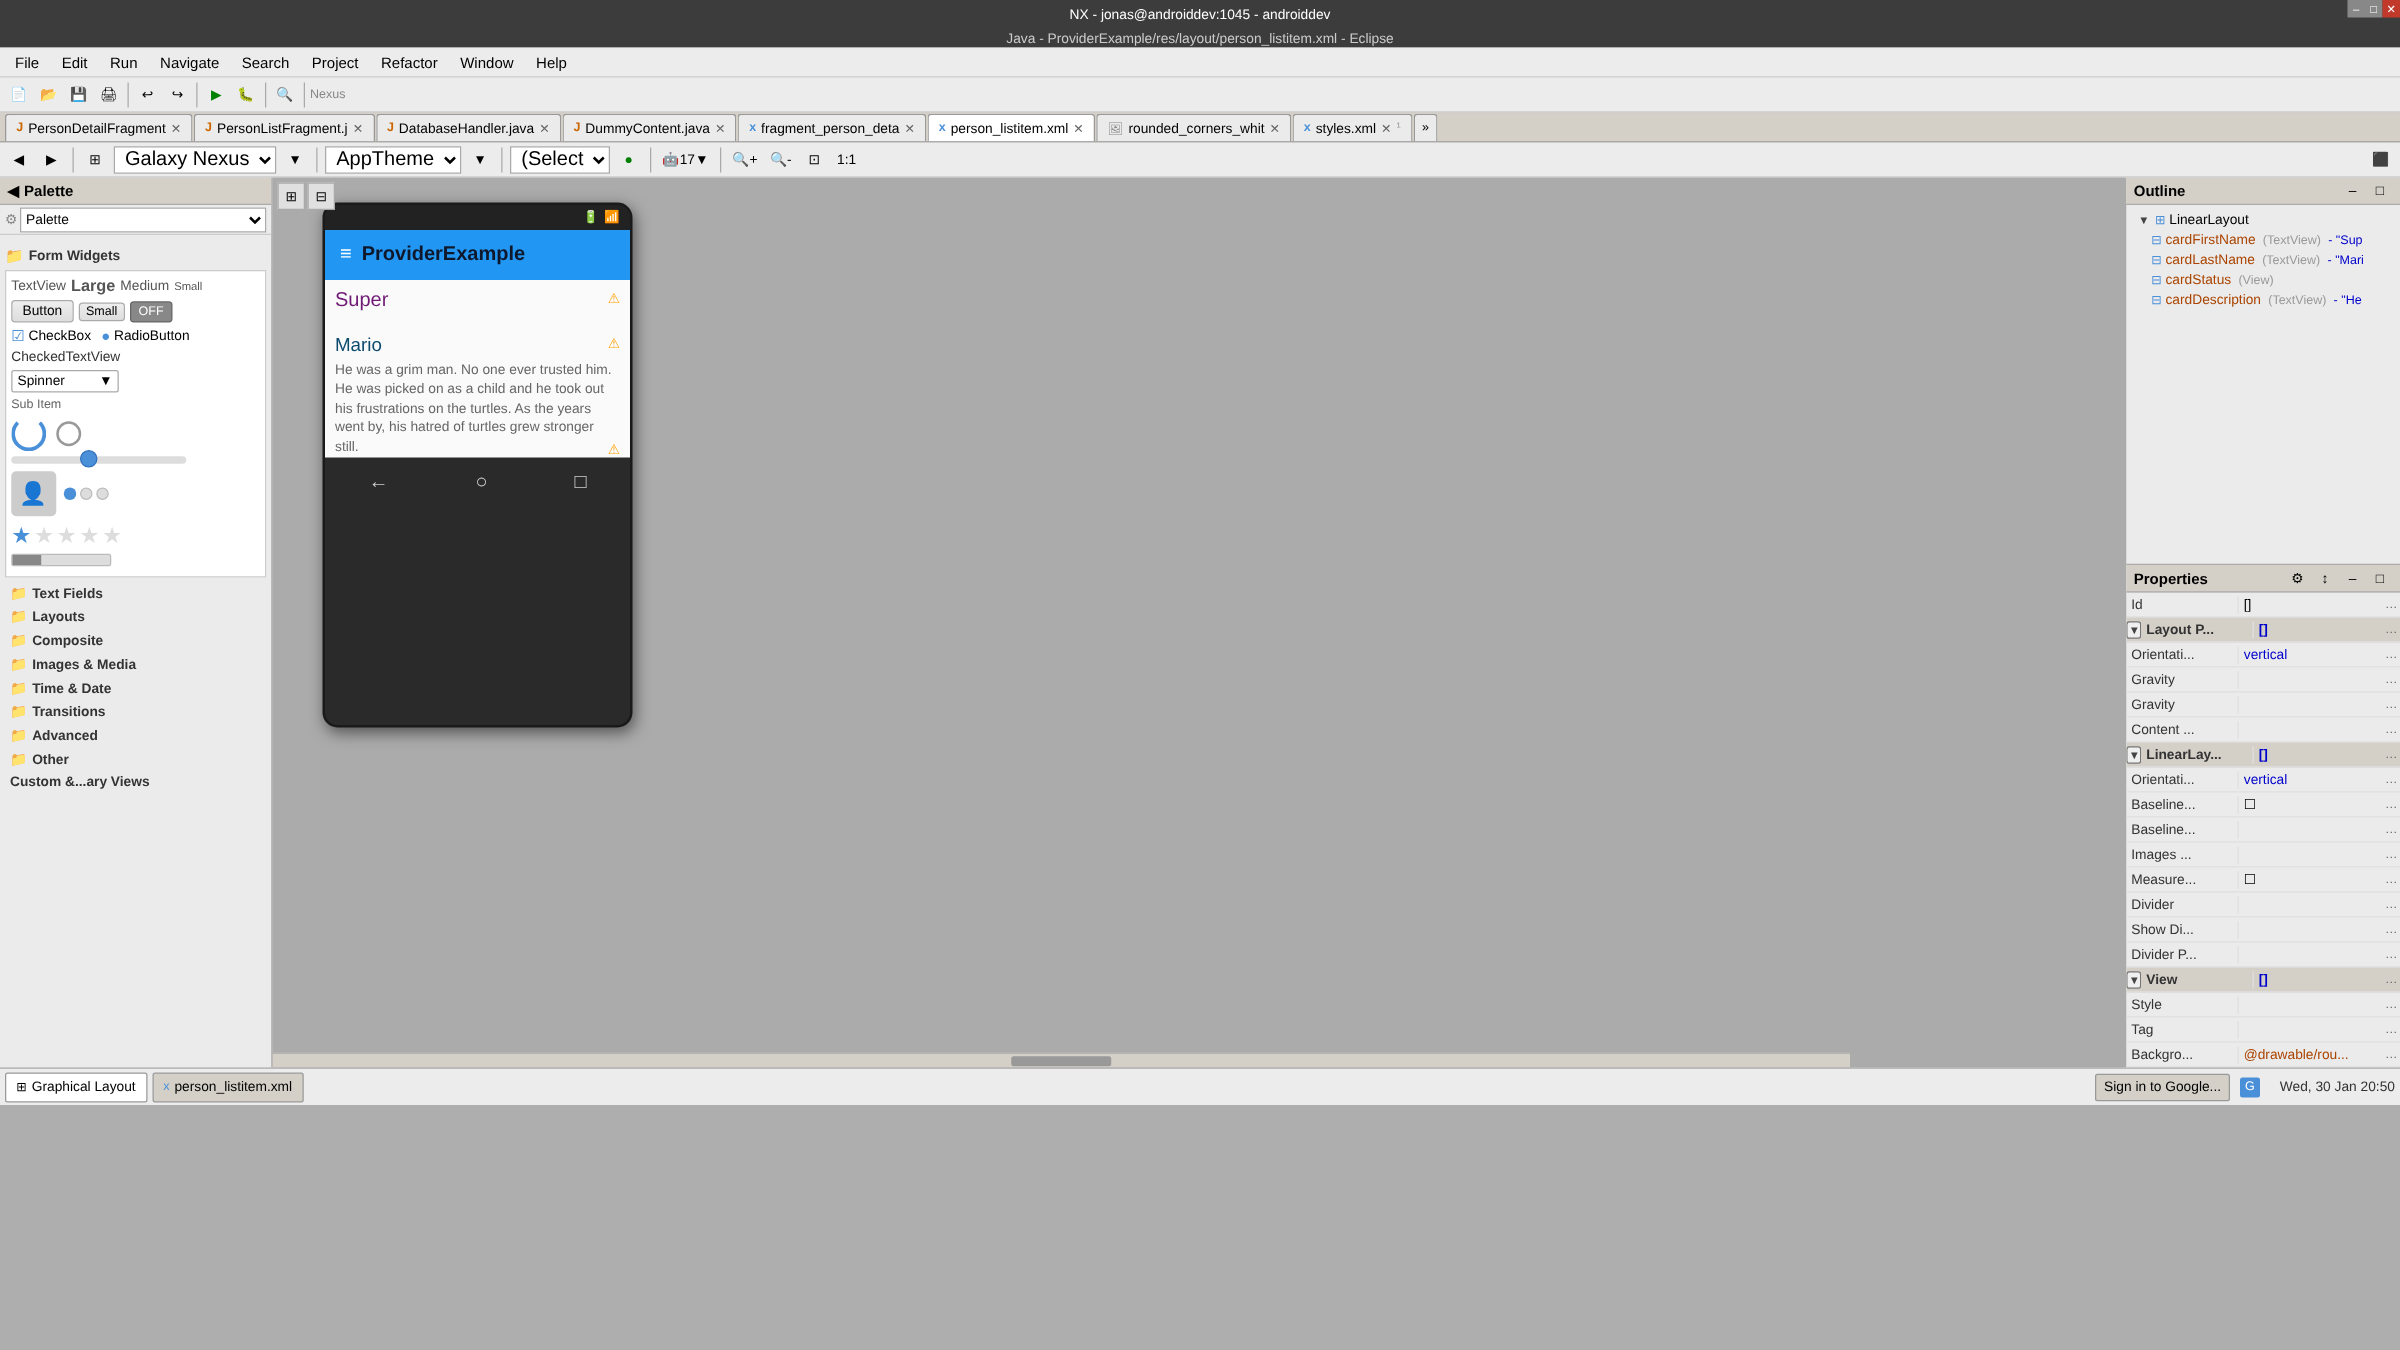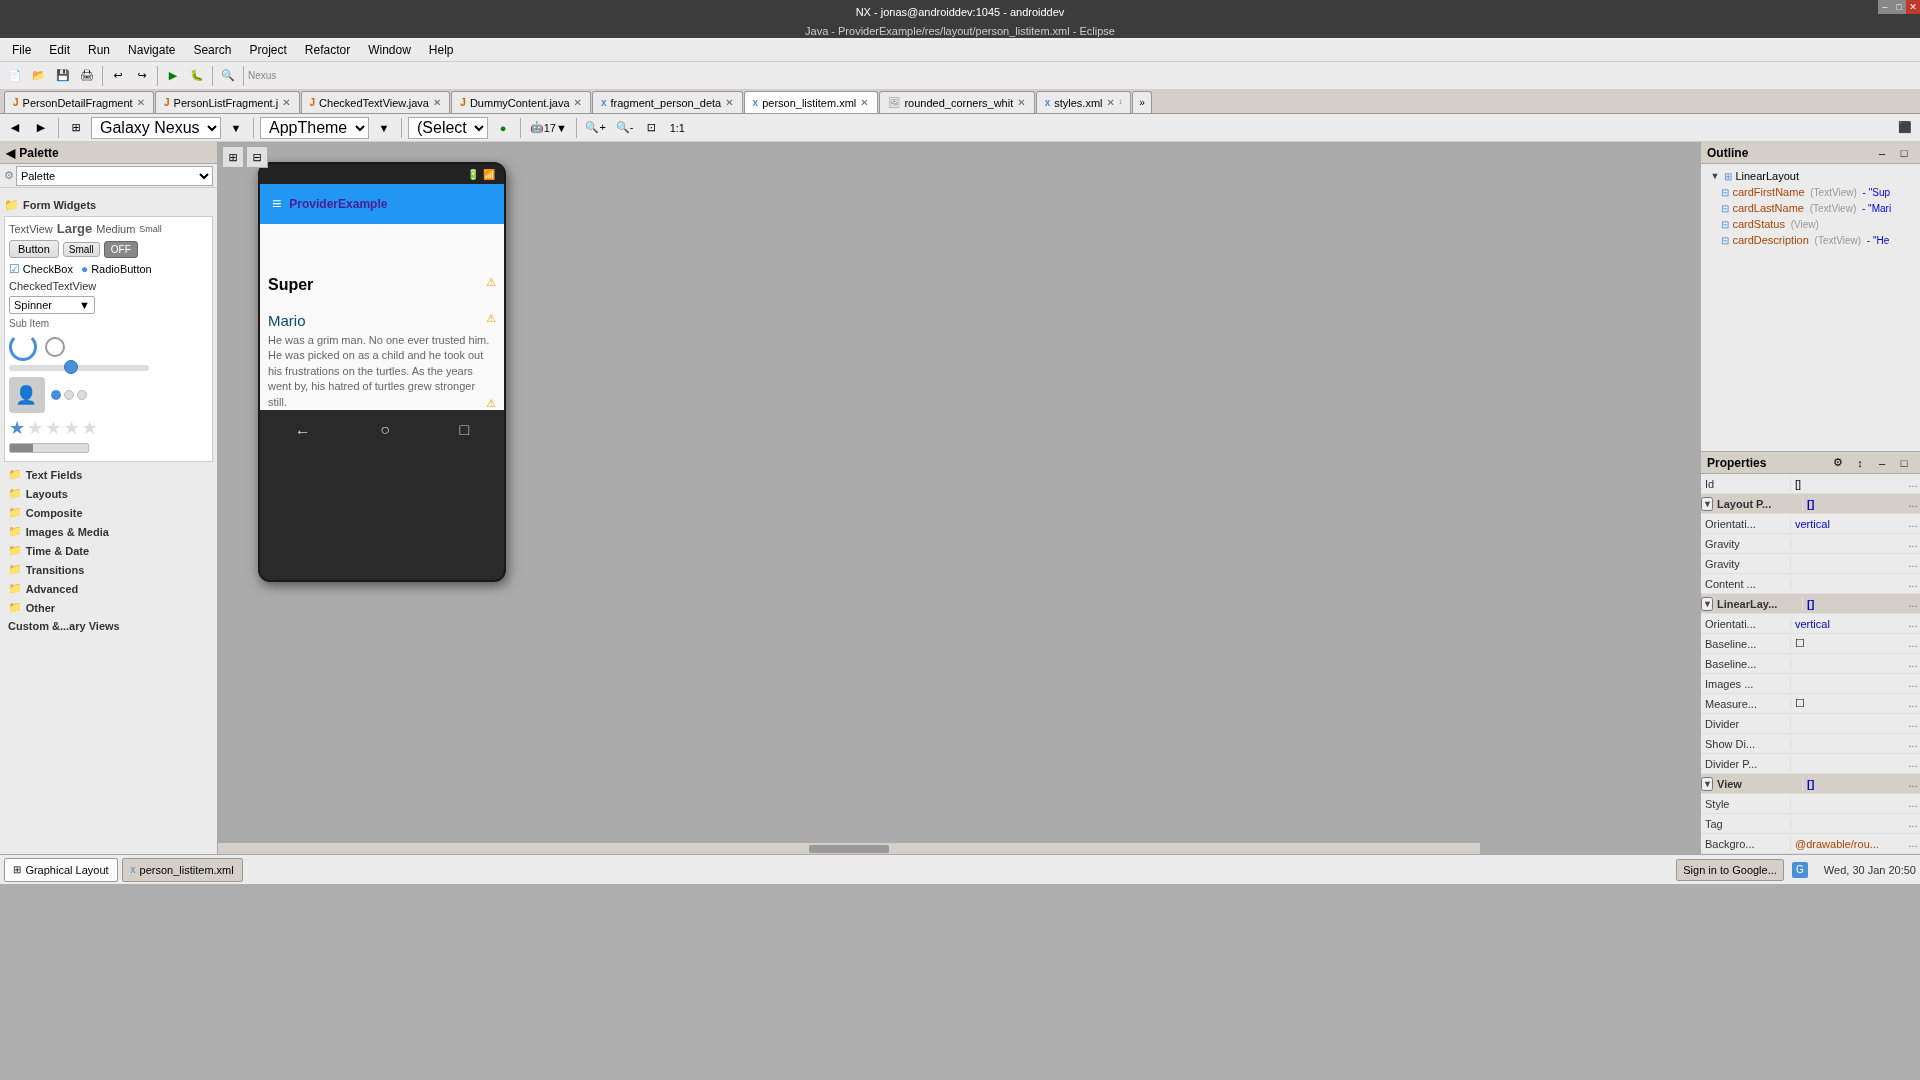--- a/index.html
+++ b/index.html
@@ -364,22 +364,22 @@
     }
     .status-icon { font-size: 10px; color: #ccc; }
     .phone-app-bar {
       height: 40px;
       background: #2196F3;
       display: flex;
       align-items: center;
       padding: 0 12px;
       gap: 8px;
     }
-    .app-bar-title { color: #4c1d95; font-size: 12px; font-weight: bold; }
-    .person-first { font-size: 16px; font-weight: bold; color: #000000; margin-top: 44px; }
+    .app-bar-title { color: #0f172a; font-size: 16px; font-weight: bold; }
+    .person-first { font-size: 16px; font-weight: normal; color: #701a75; }
     .person-last { font-size: 15px; color: #0c4a6e; margin-top: 18px; }
     .person-desc { font-size: 11px; color: #666; line-height: 1.4; margin-top: 4px; }
     .phone-nav-bar {
       height: 40px;
       background: #2A2A2A;
       display: flex;
       align-items: center;
       justify-content: space-around;
     }
     .nav-btn { font-size: 16px; color: #ccc; cursor: pointer; }
@@ -593,21 +593,21 @@
     <span>PersonDetailFragment</span>
     <span class="tab-close">✕</span>
   </div>
   <div class="tab">
     <span style="color:#cc6600;font-size:10px;font-weight:bold;">J</span>
     <span>PersonListFragment.j</span>
     <span class="tab-close">✕</span>
   </div>
   <div class="tab">
     <span style="color:#cc6600;font-size:10px;font-weight:bold;">J</span>
-    <span>CheckedTextView.java</span>
+    <span>DatabaseHandler.java</span>
     <span class="tab-close">✕</span>
   </div>
   <div class="tab">
     <span style="color:#cc6600;font-size:10px;font-weight:bold;">J</span>
     <span>DummyContent.java</span>
     <span class="tab-close">✕</span>
   </div>
   <div class="tab">
     <span style="color:#4A90D9;font-size:10px;font-weight:bold;">x</span>
     <span>fragment_person_deta</span>

